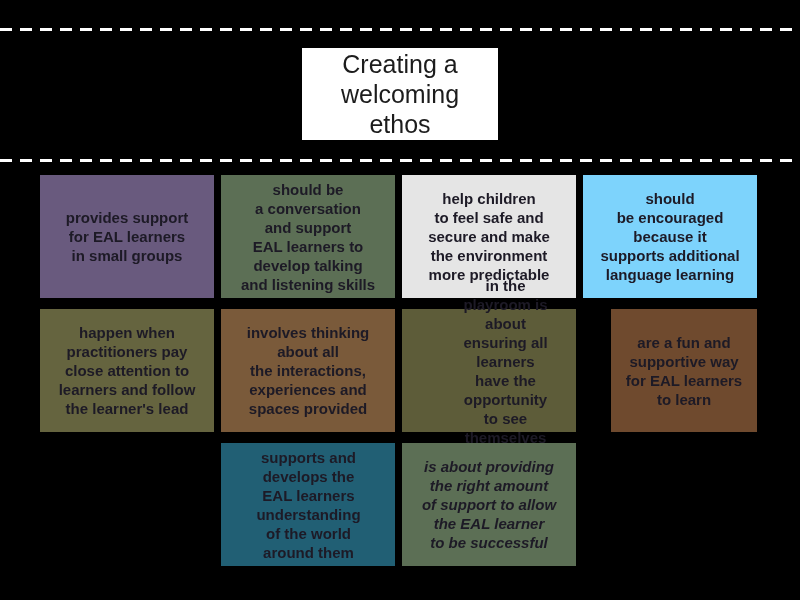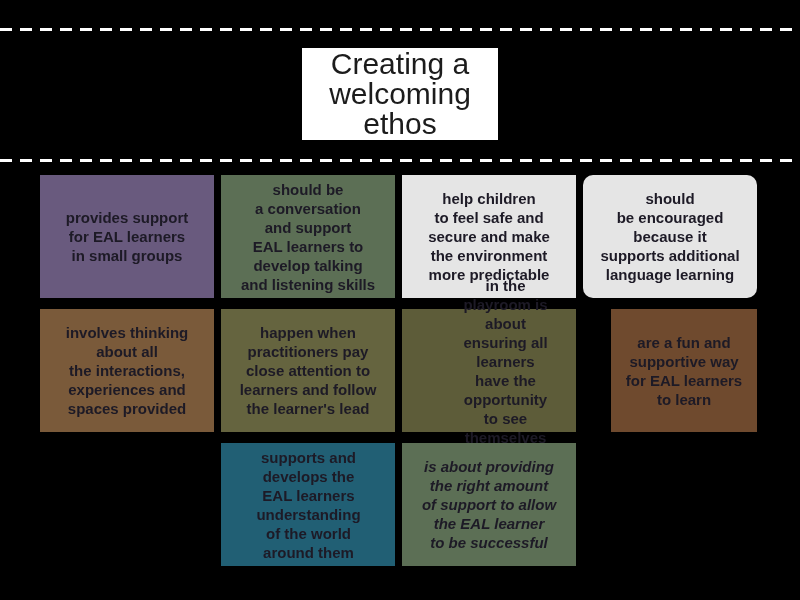--- a/index.html
+++ b/index.html
@@ -29,21 +29,21 @@
     width: 196px;
     height: 92px;
     background: #fff;
     display: flex;
     align-items: center;
     justify-content: center;
   }
   .title-text {
     white-space: pre-line;
     text-align: center;
-    font-size: 30px;
+    font-size: 25px;
     line-height: 30px;
     font-weight: 500;
     color: #1c1c1c;
   }
   .tile-grid {
     position: absolute;
     left: 40px;
     top: 175px;
     display: grid;
     grid-template-columns: repeat(4, 174px);
@@ -91,35 +91,35 @@
 a conversation
 and support
 EAL learners to
 develop talking
 and listening skills</div>
     <div class="tile" style="background-color: #e5e5e5; color: rgb(29, 26, 38);">help children
 to feel safe and
 secure and make
 the environment
 more predictable</div>
-    <div class="tile" style="background-color: #e5e5e5; color: rgb(29, 26, 38); border-radius: 10px;">should
+    <div class="tile" style="background-color: #7dd3fc; color: rgb(29, 26, 38);">should
 be encouraged
 because it
 supports additional
 language learning</div>
+    <div class="tile" style="background-color: rgb(101, 100, 63); color: rgb(29, 26, 38);">happen when
+practitioners pay
+close attention to
+learners and follow
+the learner's lead</div>
     <div class="tile" style="background-color: rgb(122, 90, 58); color: rgb(29, 26, 38);">involves thinking
 about all
 the interactions,
 experiences and
 spaces provided</div>
-    <div class="tile" style="background-color: rgb(101, 100, 63); color: rgb(29, 26, 38);">happen when
-practitioners pay
-close attention to
-learners and follow
-the learner's lead</div>
     <div class="tile" style="background-color: rgb(93, 92, 57); color: rgb(29, 26, 38); padding-left: 40px;">in the
 playroom is about
 ensuring all learners
 have the opportunity
 to see themselves
 represented</div>
     <div class="tile" style="background-color: rgb(111, 74, 46); color: rgb(29, 26, 38); margin-left: 28px;">are a fun and
 supportive way
 for EAL learners
 to learn</div>

